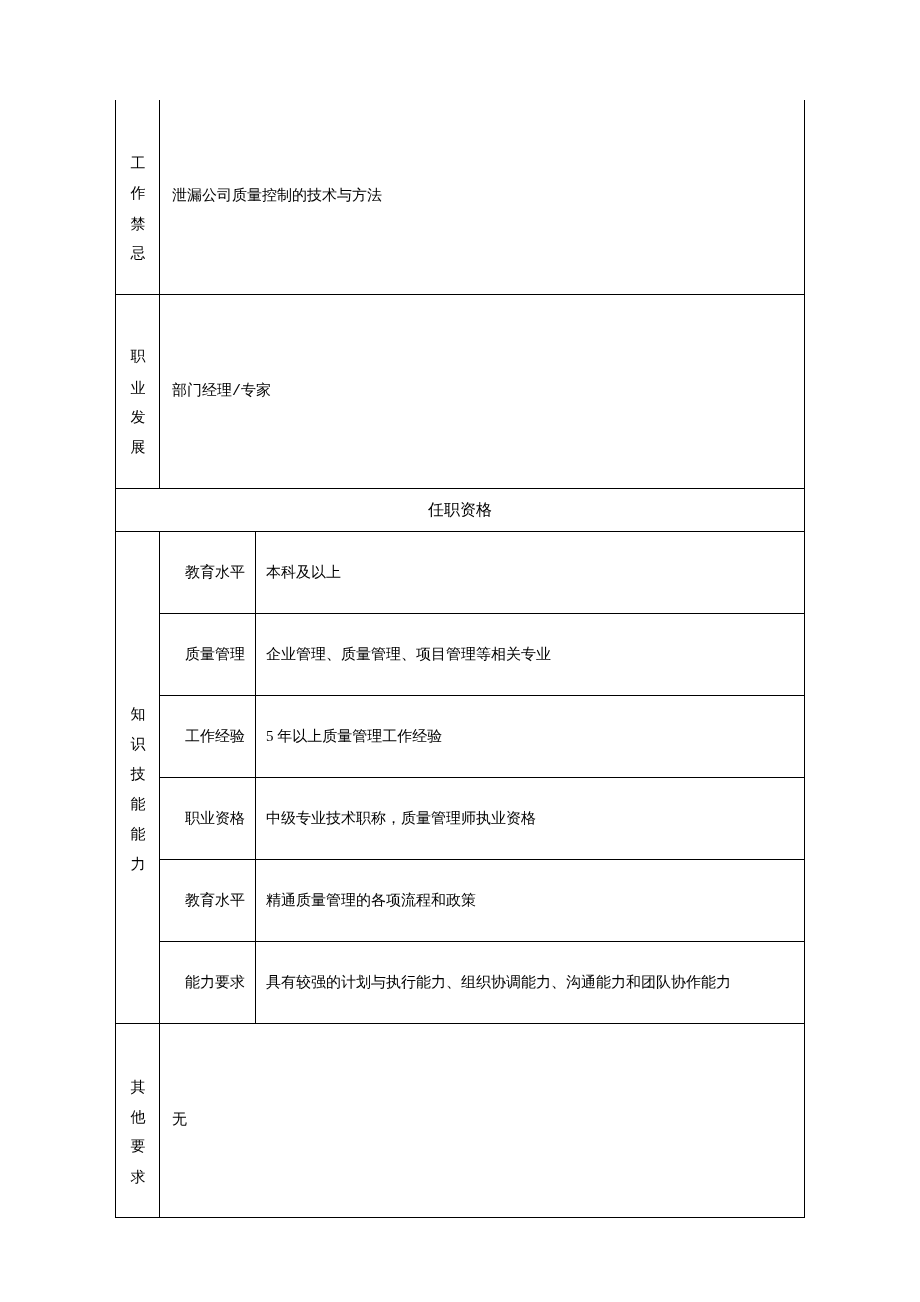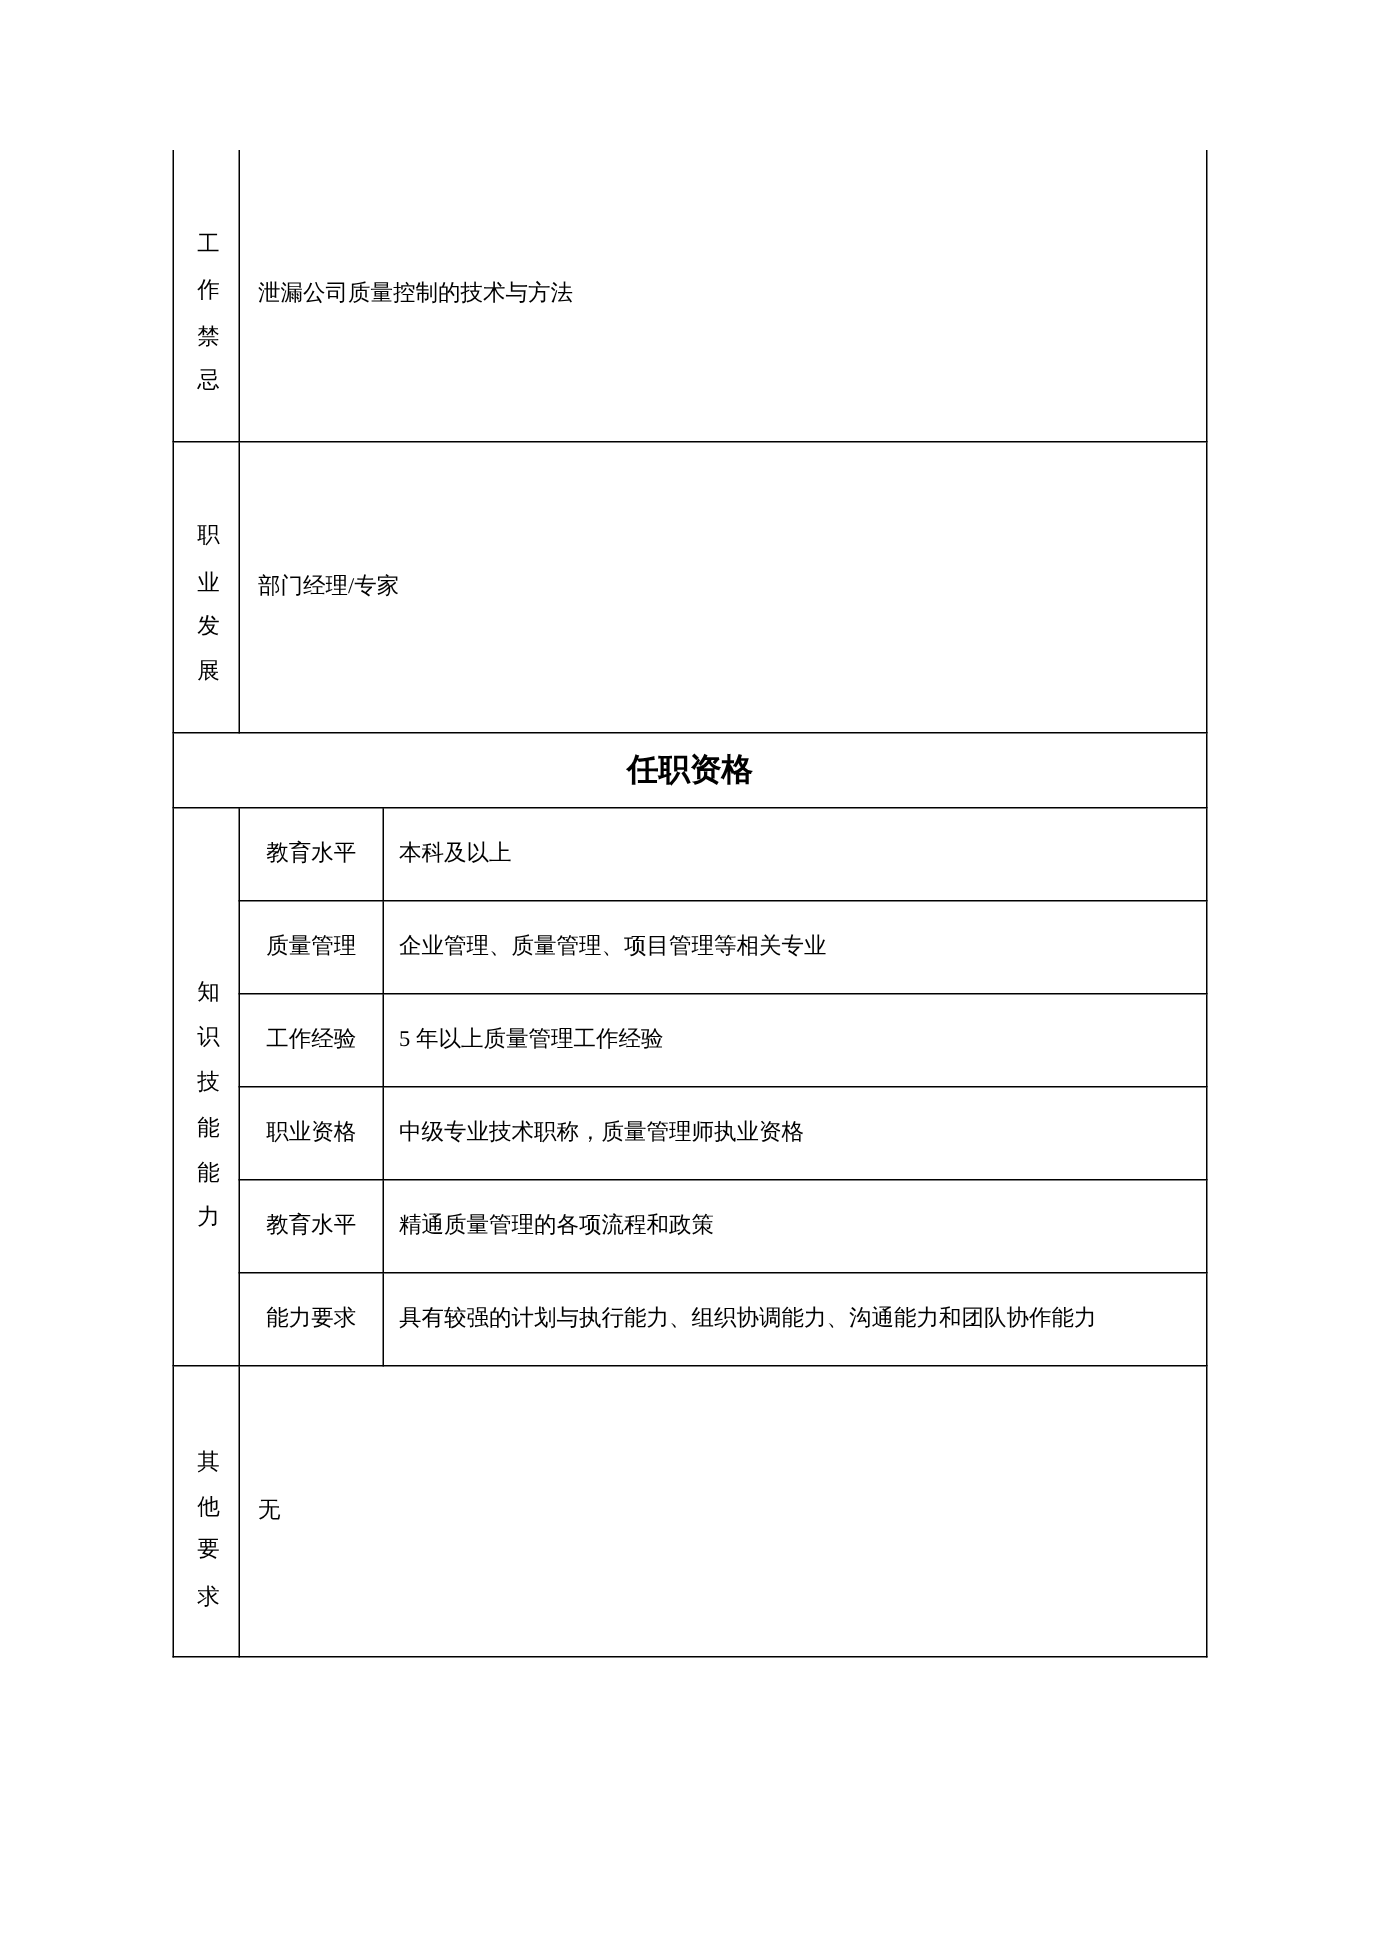--- a/index.html
+++ b/index.html
@@ -29,31 +29,32 @@
     .vcol span {
       display: block;
       writing-mode: vertical-rl;
       text-orientation: upright;
       letter-spacing: 30px;
       margin: 0 auto;
       padding-top: 14px;
     }
     .content {
       padding: 10px 12px;
+      font-family: Liberation Mono, monospace;
     }
     .section-header {
       text-align: center;
-      font-size: 21px;
+      font-size: 16px;
       padding: 10px 0;
-      font-weight: bold;
+      font-weight: normal;
     }
     .subcol {
       width: 96px;
-      text-align: center;
-      padding: 20px 10px;
+      text-align: right;
+      padding: 30px 10px;
     }
     .valcol {
       padding: 14px 10px;
     }
   </style>
 </head>
 <body>
 
 <table>
   <tbody>

